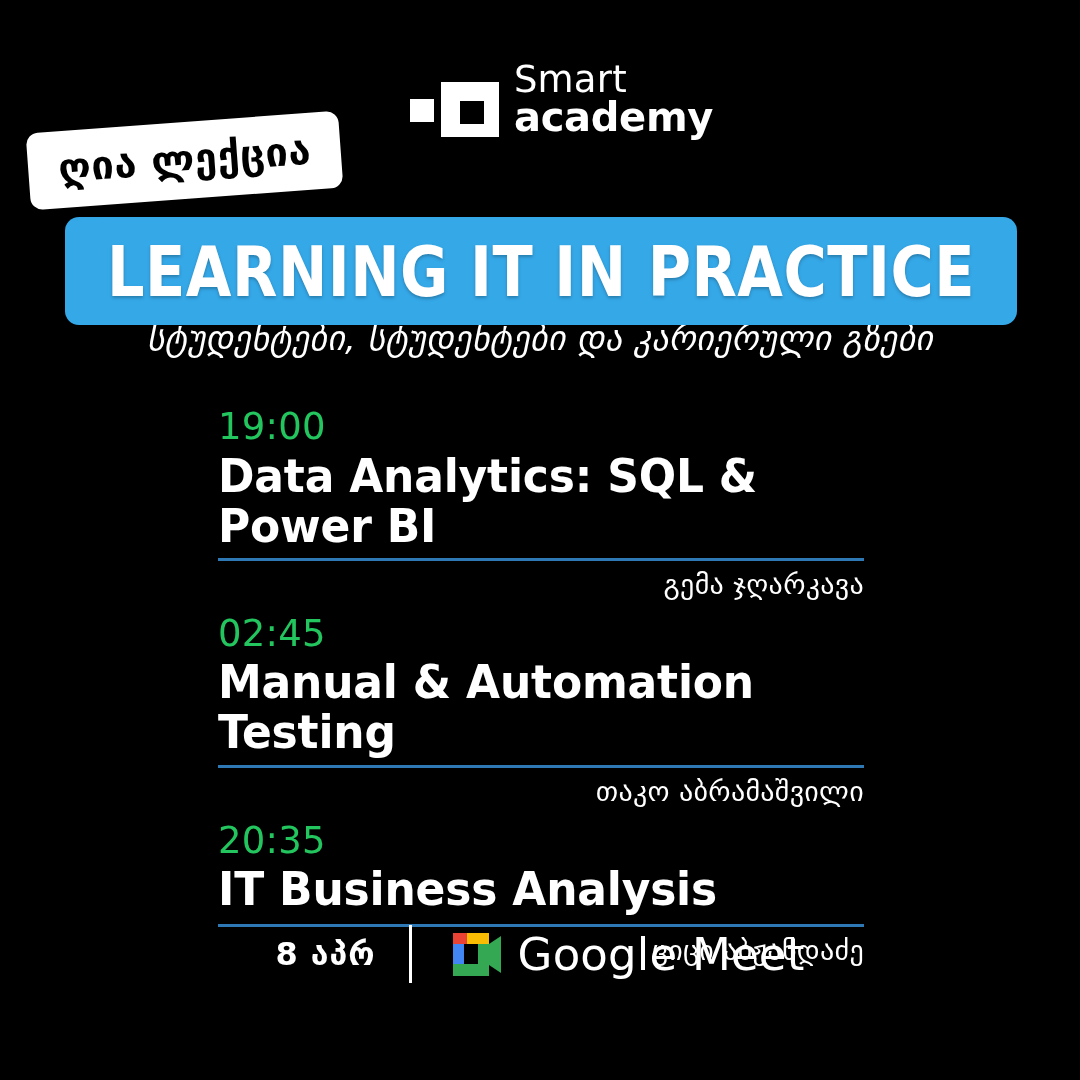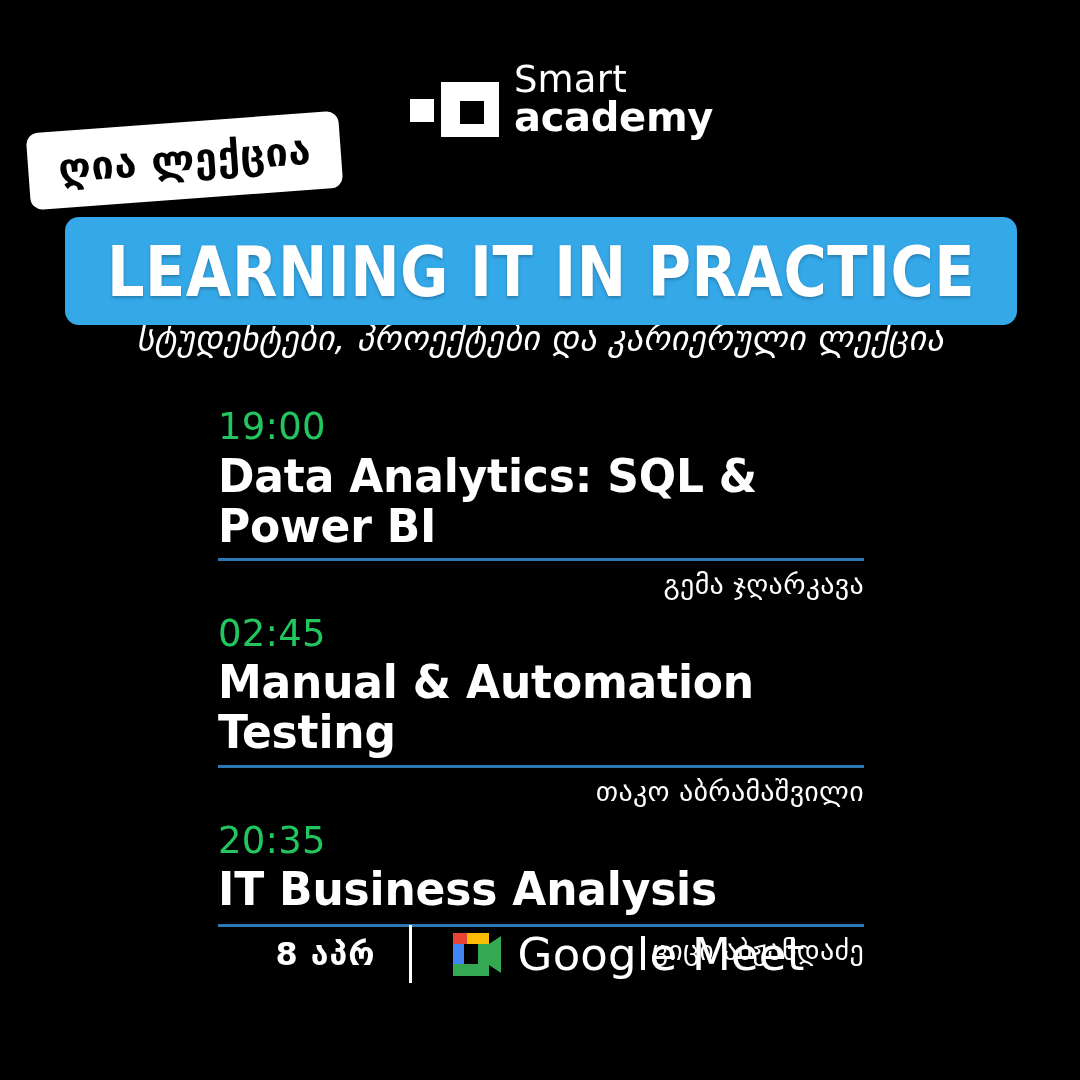--- a/index.html
+++ b/index.html
@@ -249,21 +249,21 @@
   </div>
 
   <div class="badge">
     <span class="badge-text">ღია ლექცია</span>
   </div>
 
   <div class="banner">
     <span class="banner-title">LEARNING IT IN PRACTICE</span>
   </div>
 
-  <div class="subtitle">სტუდენტები, პროექტები და კარიერული ლექცია</div>
+  <div class="subtitle">სტუდენტები, სტუდენტები და კარიერული გზები</div>
 
   <div class="schedule">
 
     <div class="sched-item">
       <div class="sched-time">19:00</div>
       <div class="sched-title">Data Analytics: SQL &amp; Power BI</div>
       <div class="sched-rule"></div>
       <div class="sched-speaker">გემა ჯღარკავა</div>
     </div>
 

